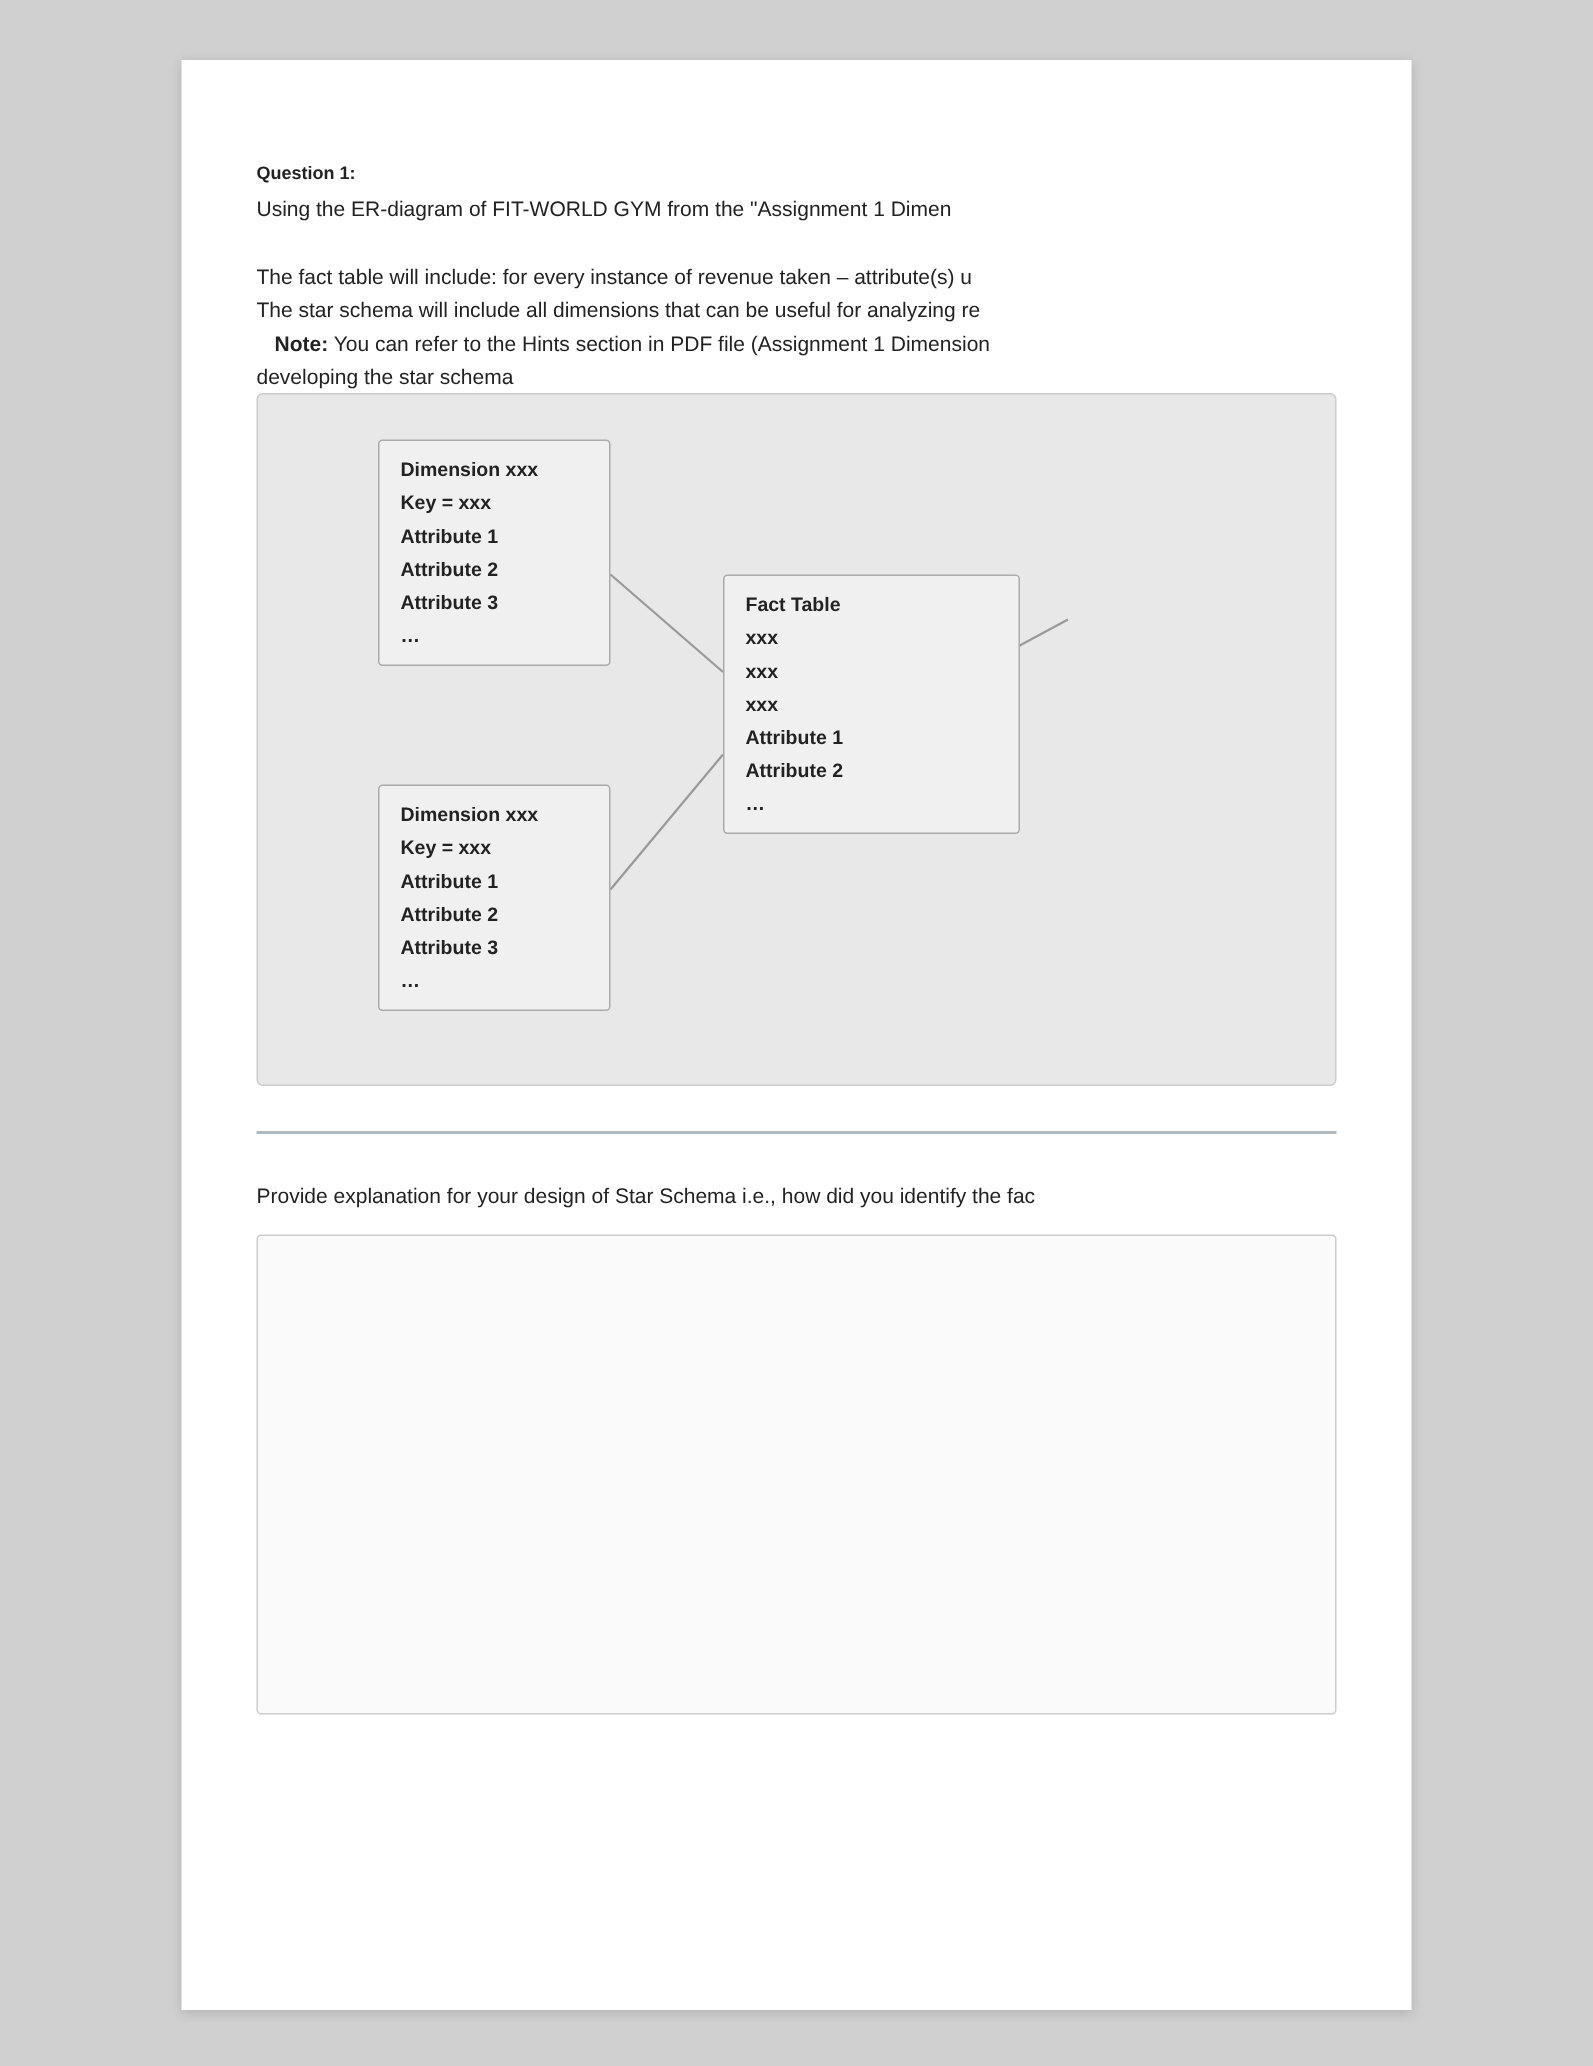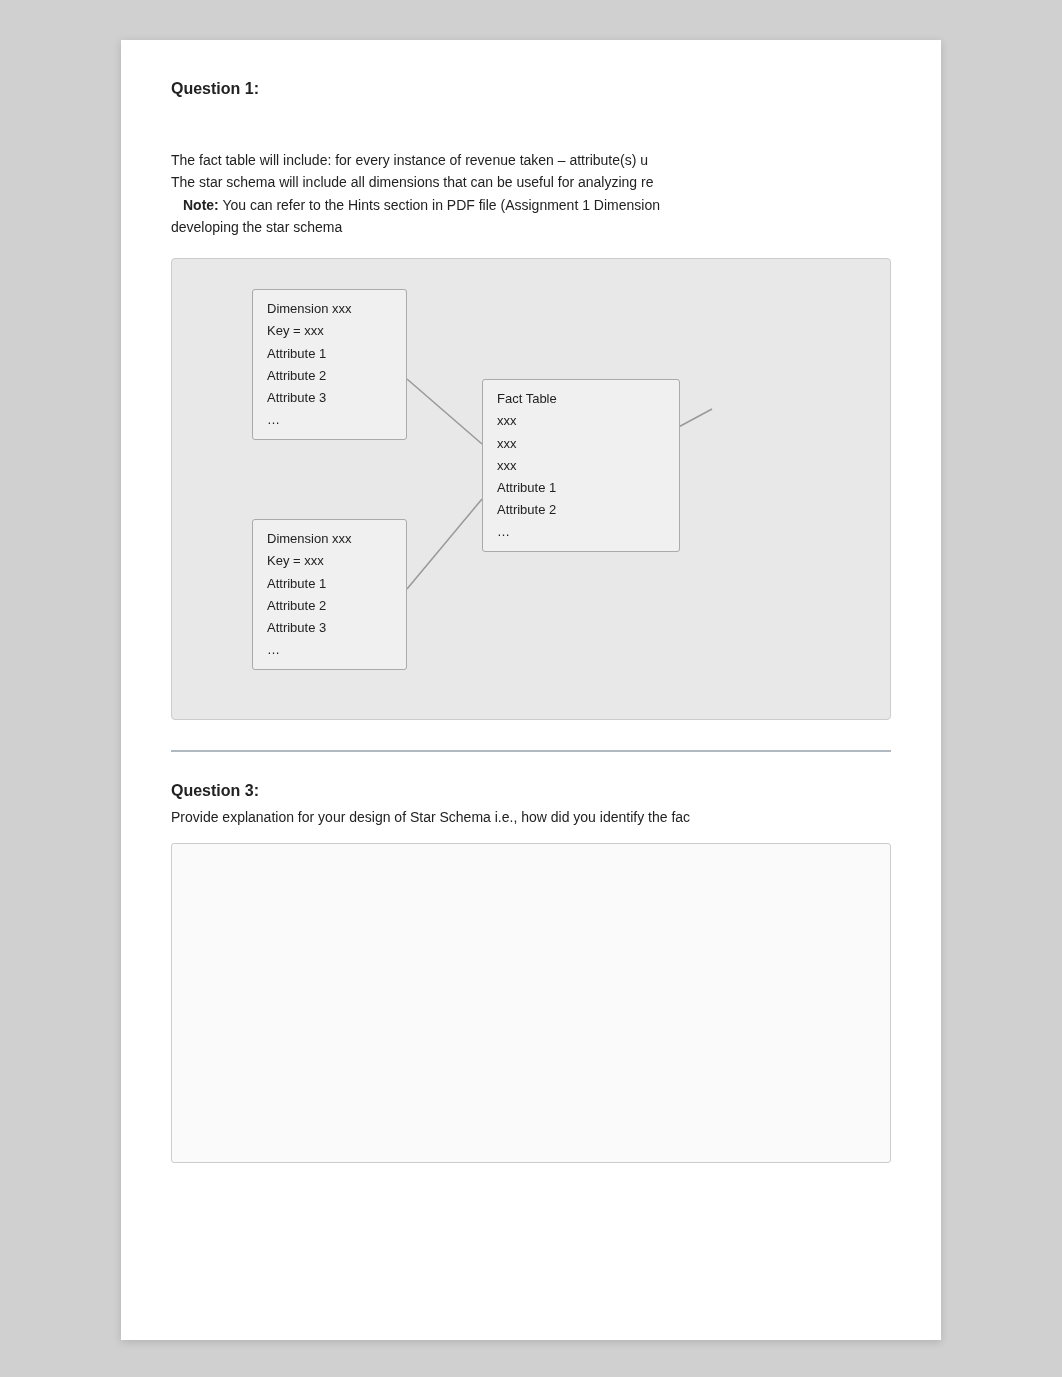--- a/index.html
+++ b/index.html
@@ -29,44 +29,45 @@
       box-shadow: 0 2px 8px rgba(0,0,0,0.15);
     }
 
     
     .question-section {
       margin-bottom: 30px;
     }
 
     .question-title {
       font-weight: bold;
-      font-size: 16px;
+      font-size: 12px;
       margin-bottom: 6px;
+      margin-top: 28px;
     }
 
     .question-body {
       font-size: 14px;
       line-height: 1.6;
       color: #222;
     }
 
     .question-body .note-bold {
       font-weight: bold;
       padding-left: 12px;
     }
 
     
     .diagram-area {
       background-color: #e8e8e8;
       border: 1px solid #ccc;
       border-radius: 4px;
       padding: 30px 20px;
-      margin-top: 20px;
       position: relative;
       min-height: 420px;
+      font-weight: bold;
     }
 
     .diagram-inner {
       position: relative;
       width: 100%;
       height: 400px;
     }
 
     
     .dim-box {
@@ -136,21 +137,21 @@
     }
   </style>
 </head>
 <body>
 
 <div class="page-container">
 
   <div class="question-section">
     <div class="question-title">Question 1:</div>
     <div class="question-body">
-      <br>
+      <span>Using the ER-diagram of FIT-WORLD GYM from the "Assignment 1 Dimen</span><br>
       <br>
       <span>The fact table will include: for every instance of revenue taken – attribute(s) u</span><br>
       <span>The star schema will include all dimensions that can be useful for analyzing re</span><br>
       <span class="note-bold">Note:</span><span> You can refer to the Hints section in PDF file (Assignment 1 Dimension</span><br>
       <span>developing the star schema</span>
     </div>
 
     <div class="diagram-area">
       <div class="diagram-inner">
 
@@ -191,20 +192,19 @@
           <div>…</div>
         </div>
 
       </div>
     </div>
   </div>
 
   <hr class="section-divider">
 
   <div class="question3-section">
-    <div class="question-title">Question 3:</div>
     <div class="question-body">
       <span>Provide explanation for your design of Star Schema i.e., how did you identify the fac</span><br>
     </div>
     <div class="answer-area"></div>
   </div>
 
 </div>
 
 </body></html>

